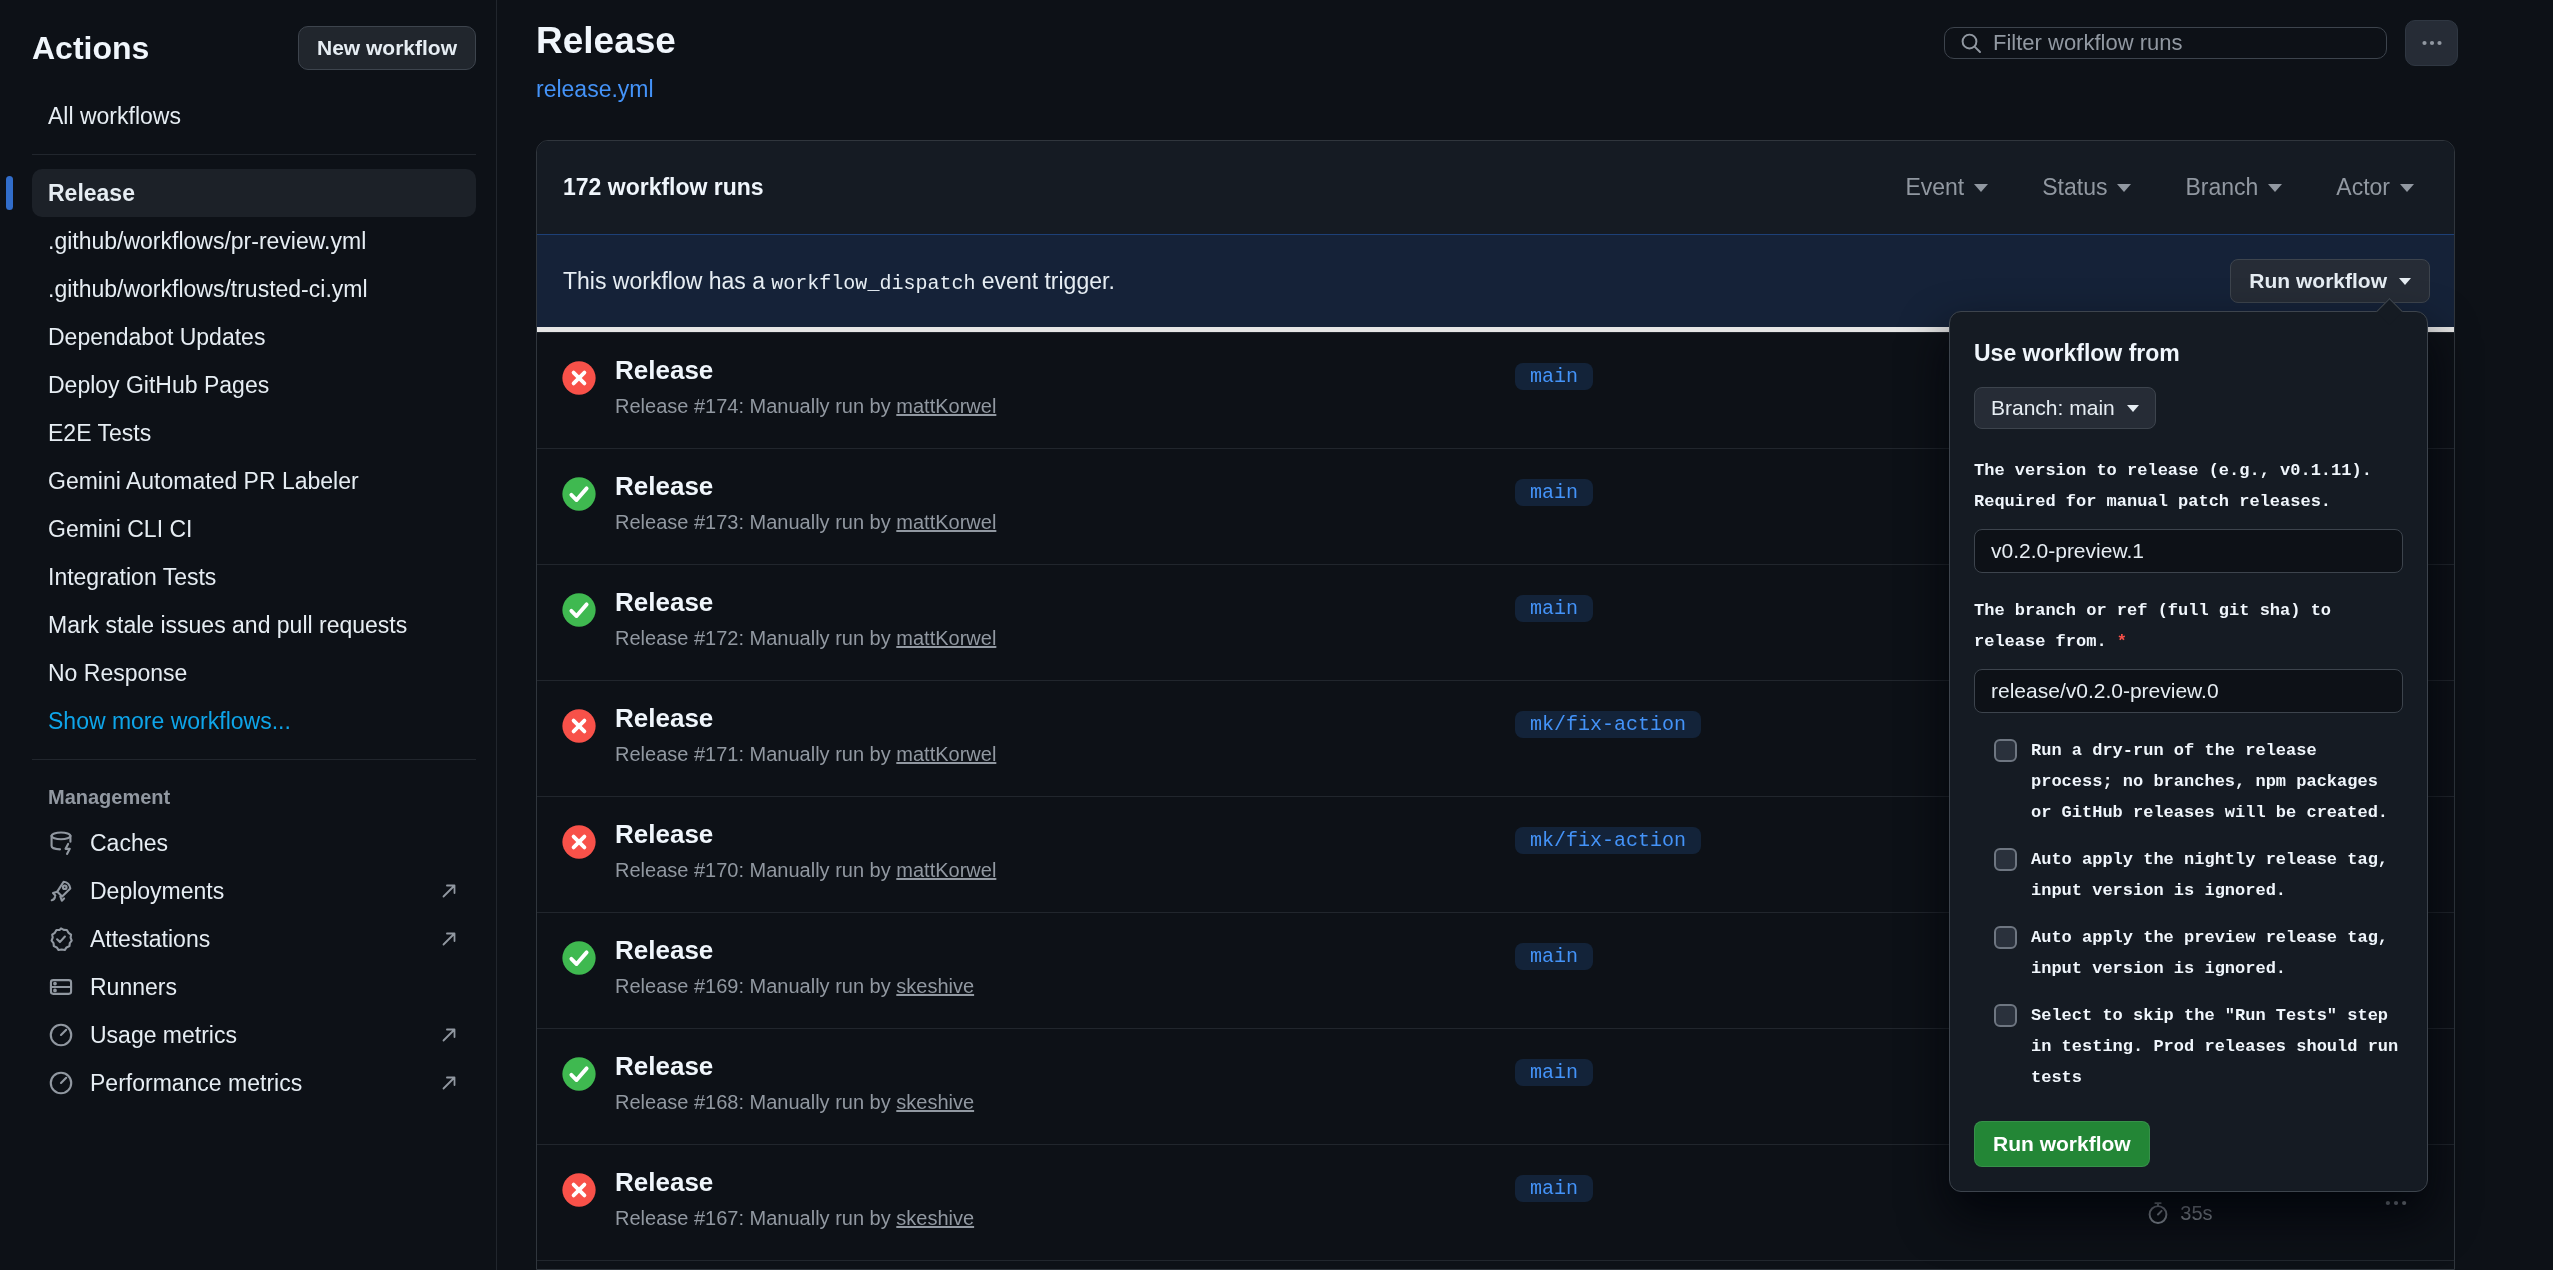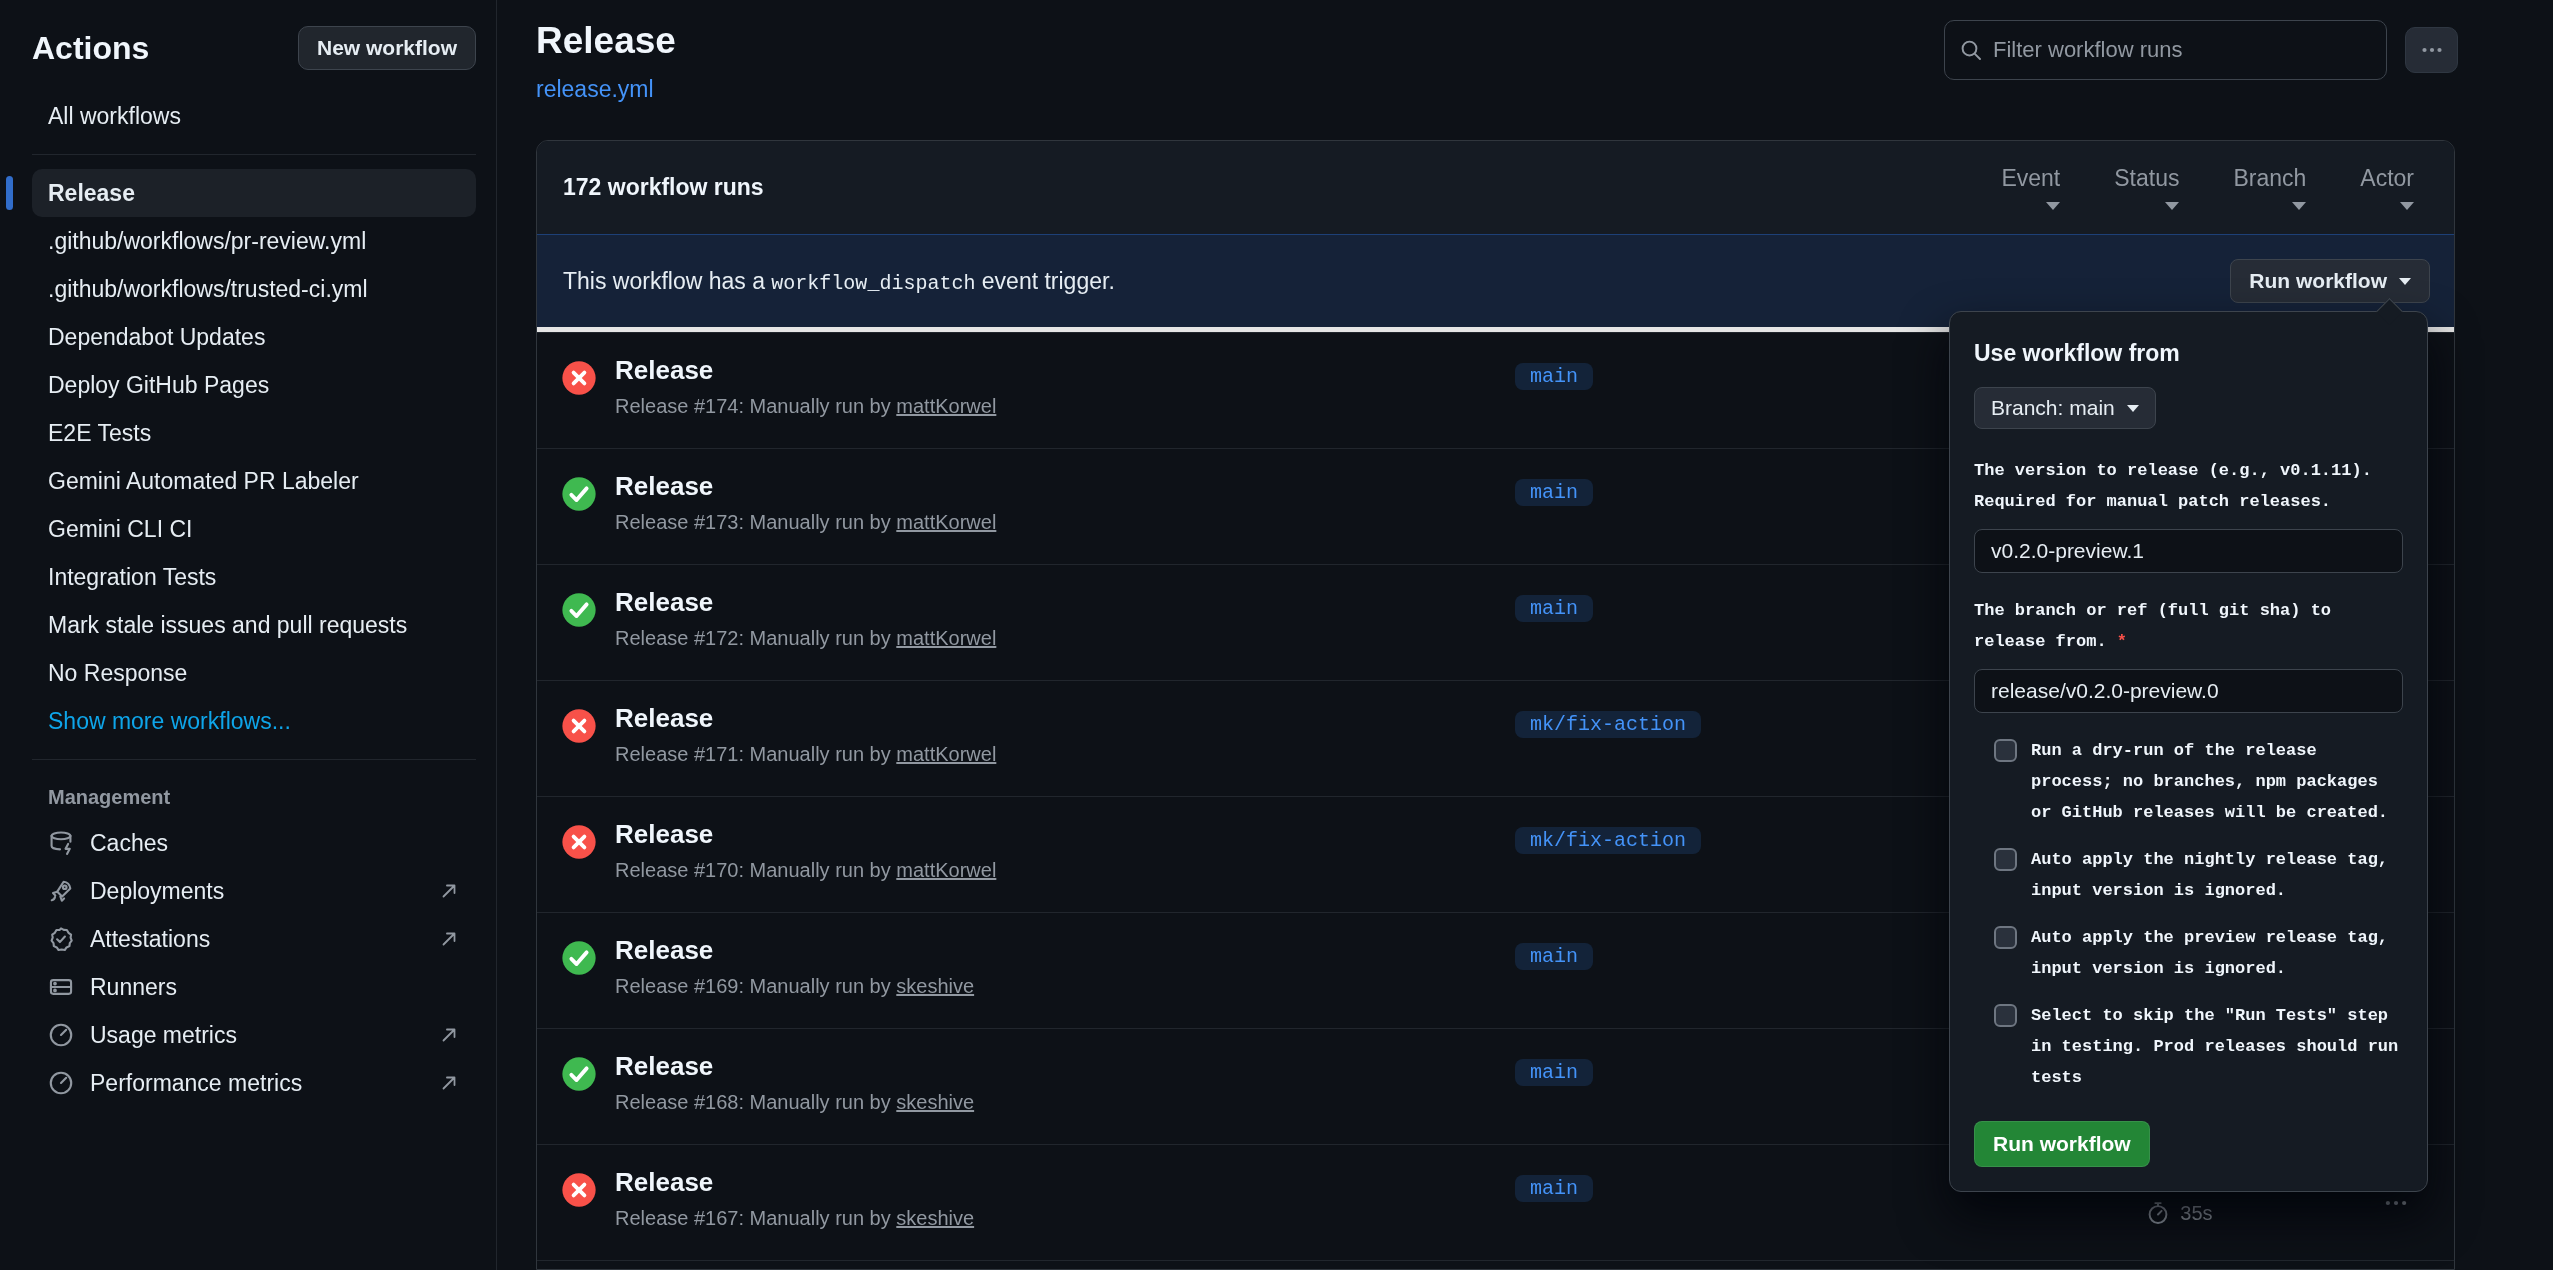--- a/index.html
+++ b/index.html
@@ -31,36 +31,36 @@
              border-radius:10px; font-size:23px; cursor:pointer; }
   .sb-mgmt svg { flex:0 0 auto; }
   .ext-arrow { margin-left:auto; }
 
   
   .page-head { position:absolute; left:536px; top:20px; }
   .page-title { font-size:37px; font-weight:600; color:#f0f6fc; }
   .file-link { display:inline-block; margin-top:14px; color:#4493f8; font-size:23px;
                text-decoration:none; cursor:pointer; }
   .top-right { position:absolute; top:20px; left:1944px; display:flex; gap:18px; align-items:center; }
-  .search-box { width:443px; height:60px; border:1px solid #3d444d; border-radius:10px;
+  .search-box { width:443px; height:32px; border:1px solid #3d444d; border-radius:10px;
                 display:flex; align-items:center; padding:0 14px; gap:10px; background:#0d1117; }
   .search-box input { flex:1; background:transparent; border:none; outline:none;
                 color:#e6edf3; font-size:22px; font-family:inherit; }
   .search-box input::placeholder { color:#9198a1; }
   .kebab-btn { width:53px; height:46px; background:#262c36; border:1px solid #2f3742;
                border-radius:10px; display:flex; align-items:center; justify-content:center; cursor:pointer; }
 
   
   .runs-box { position:absolute; left:536px; top:140px; width:1919px; height:1130px;
               border:1px solid #30363d; border-radius:12px 12px 0 0; overflow:hidden; background:#0d1117; }
   .runs-header { height:93px; background:#151b23; display:flex; align-items:center;
                  justify-content:space-between; padding:0 26px; }
   .runs-count { font-weight:700; font-size:23px; color:#f0f6fc; }
   .run-filters { display:flex; gap:54px; margin-right:14px; }
-  .filter-item { color:#9198a1; font-size:23px; display:flex; align-items:flex-end; gap:10px; cursor:pointer;flex-direction:column; }
+  .filter-item { color:#9198a1; font-size:23px; display:flex; align-items:center; gap:10px; cursor:pointer; }
   .caret { width:0; height:0; border-left:7px solid transparent; border-right:7px solid transparent;
            border-top:8px solid currentColor; display:inline-block; }
   .banner { height:98px; background:#152238; border-top:1px solid #1d4077; border-bottom:5px solid #e5e5e5;
             display:flex; align-items:center; justify-content:space-between; padding:0 24px 0 26px; }
   .banner-text { font-size:23px; color:#e6edf3; }
   .banner-text code { font-family:"Liberation Mono","DejaVu Sans Mono",monospace; font-size:20px; }
   .run-wf-btn { height:44px; background:#262c36; border:1px solid #3d444d; border-radius:8px;
                 color:#e6edf3; font-size:21px; font-weight:600; padding:0 18px; display:flex;
                 align-items:center; gap:12px; cursor:pointer; font-family:inherit; }
   .run-wf-btn .caret { border-left-width:6px; border-right-width:6px; border-top-width:7px; }

